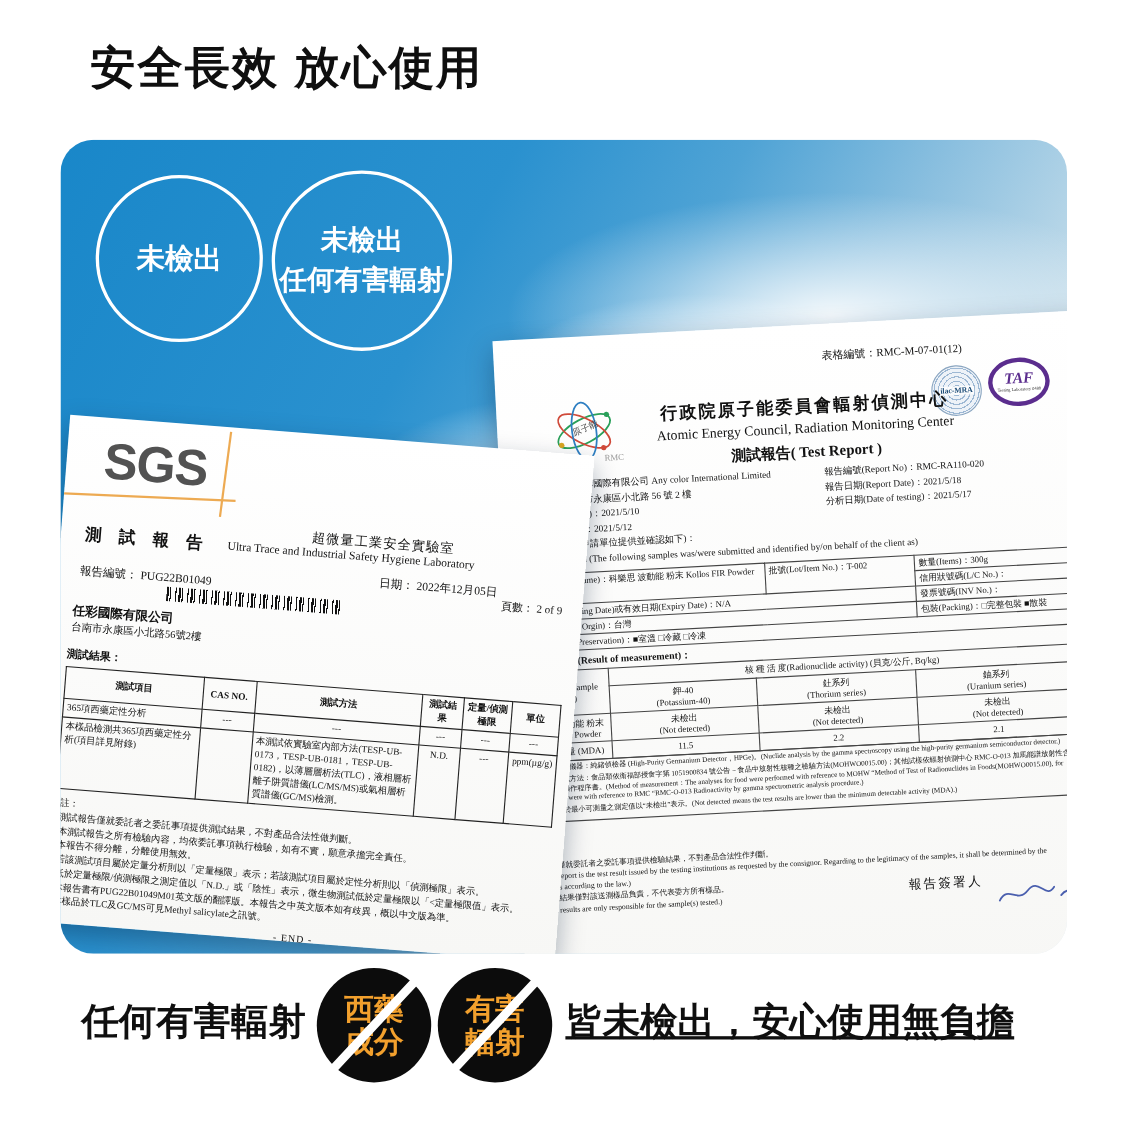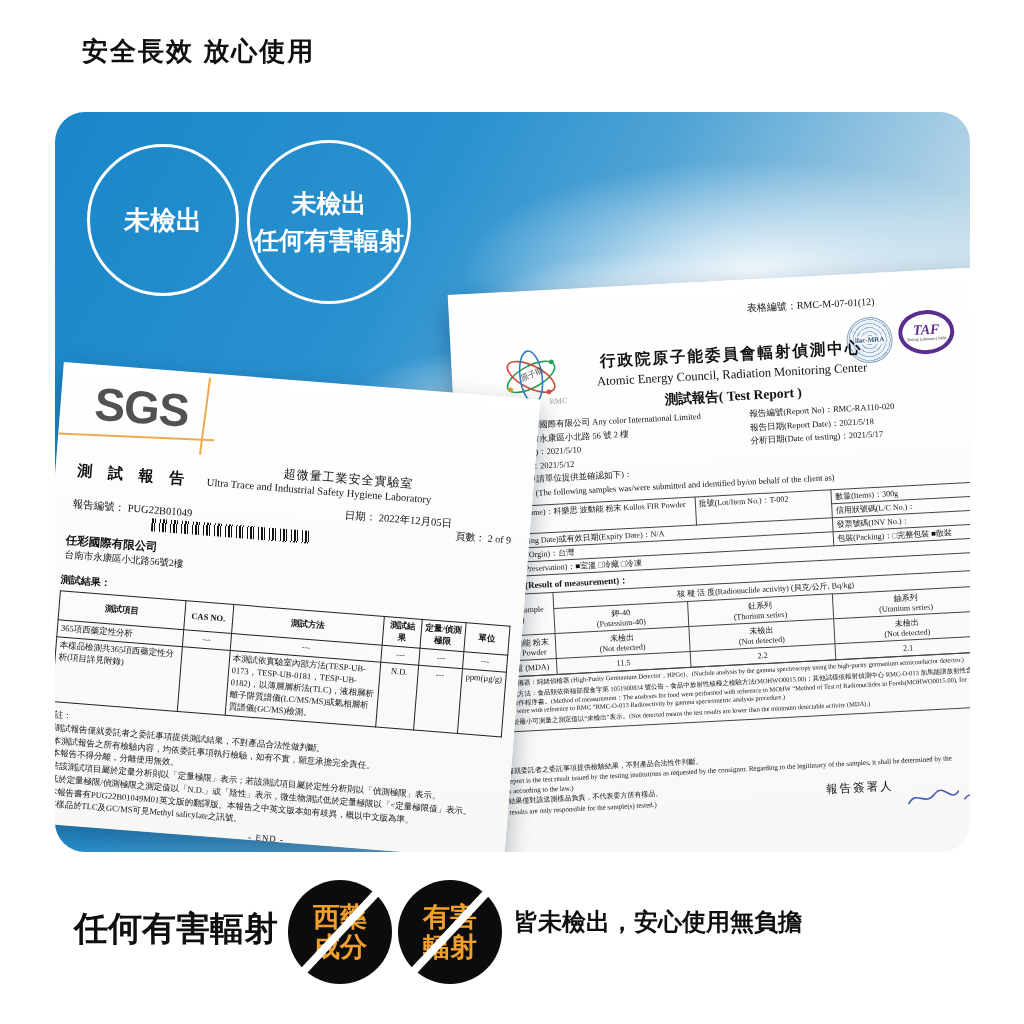--- a/index.html
+++ b/index.html
@@ -7,26 +7,26 @@
   body {
     width:1024px; height:1024px; background:#ffffff;
     font-family:"Liberation Sans", sans-serif; color:#111;
     position:relative; overflow:hidden;
   }
   .stage { position:absolute; inset:0; }
 
   
   .page-title {
     position:absolute; left:82px; top:34px;
-    font-size:26px; font-weight:bold; letter-spacing:2px; color:#0f0f0f;
+    font-size:41px; font-weight:bold; letter-spacing:2px; color:#0f0f0f;
   }
 
   
   .sky-card {
-    position:absolute; left:55px; top:112px; width:915px; height:740px;
+    position:absolute; left:55px; top:127px; width:915px; height:740px;
     border-radius:30px; overflow:hidden;
     background:
       radial-gradient(ellipse 260px 110px at 585px 215px, rgba(255,255,255,.97) 0%, rgba(255,255,255,0) 68%),
       radial-gradient(ellipse 420px 160px at 700px 160px, rgba(255,255,255,.9) 0%, rgba(255,255,255,0) 70%),
       radial-gradient(ellipse 330px 150px at 820px 280px, rgba(255,255,255,.95) 0%, rgba(255,255,255,0) 70%),
       radial-gradient(ellipse 260px 110px at 460px 310px, rgba(255,255,255,.8) 0%, rgba(255,255,255,0) 70%),
       radial-gradient(ellipse 500px 200px at 900px 520px, rgba(235,242,247,.9) 0%, rgba(235,242,247,0) 75%),
       linear-gradient(118deg, #1987c9 0%, #2a91cf 32%, #4fa3d5 48%, #8abfdf 62%, #c9dfeb 78%, #e4edf2 95%);
   }
 
@@ -100,21 +100,21 @@
   .rad-notes-table { position:absolute; top:384px; left:8px; width:507px; border-collapse:collapse; font-size:6.5px; }
   .rad-notes-table td { border:1px solid #444; padding:2px 3px; vertical-align:top; line-height:1.35; }
   .rad-notes-vert { writing-mode:vertical-rl; text-align:center; width:16px; font-size:8px; letter-spacing:10px; }
   .rad-note-item { margin-bottom:2px; }
   .rad-footer { position:absolute; top:474px; left:8px; width:500px; font-size:7px; line-height:1.45; }
   .rad-signer { position:absolute; top:506px; left:352px; font-size:11.5px; letter-spacing:2px; }
   .rad-signature { position:absolute; top:514px; left:430px; }
 
   
   .footer-prefix { position:absolute; left:74px; top:906px; font-size:34px; font-weight:bold; color:#0f0f0f; }
-  .footer-suffix { position:absolute; left:514px; top:906px; font-size:24px; font-weight:bold; color:#0f0f0f; }
+  .footer-suffix { position:absolute; left:514px; top:906px; font-size:34px; font-weight:bold; color:#0f0f0f;text-decoration:underline; }
   .stamp {
     position:absolute; width:104px; height:104px; border-radius:50%; background:#0c0c0c;
     color:#f2a02d; font-weight:bold; font-size:27px; line-height:1.12; text-align:center;
     display:flex; flex-direction:column; align-items:center; justify-content:center;
   }
   .stamp-1 { left:288px; top:880px; }
   .stamp-2 { left:398px; top:880px; }
   .slash { position:absolute; left:-13px; top:48px; width:130px; height:8px; background:#ffffff; border-radius:4px; transform:rotate(-47deg); }
 </style>
 </head>

